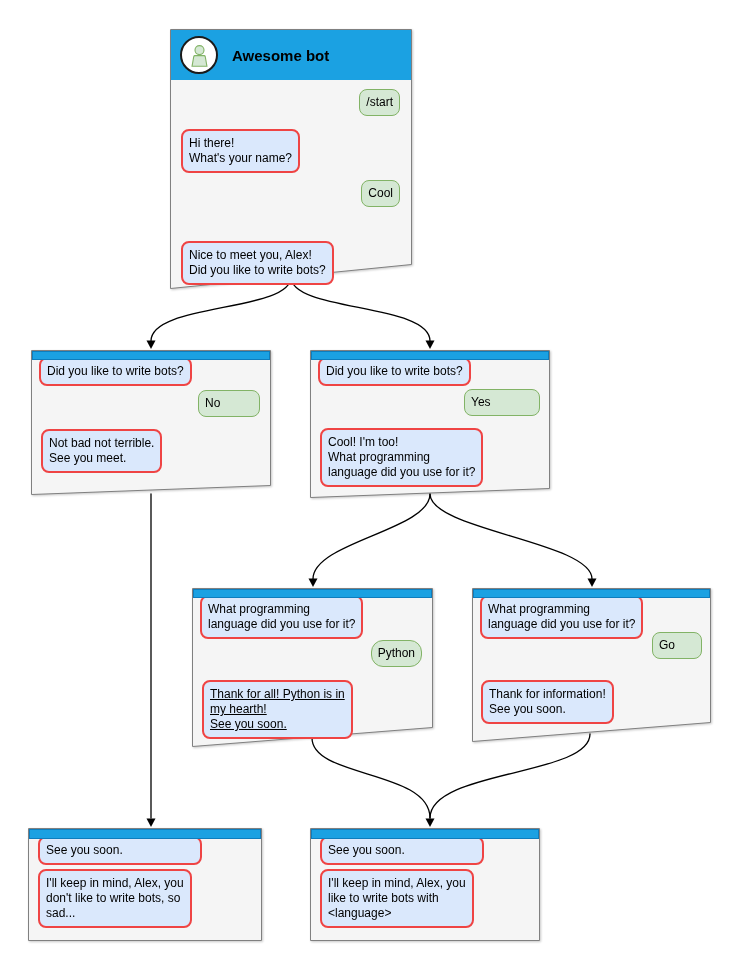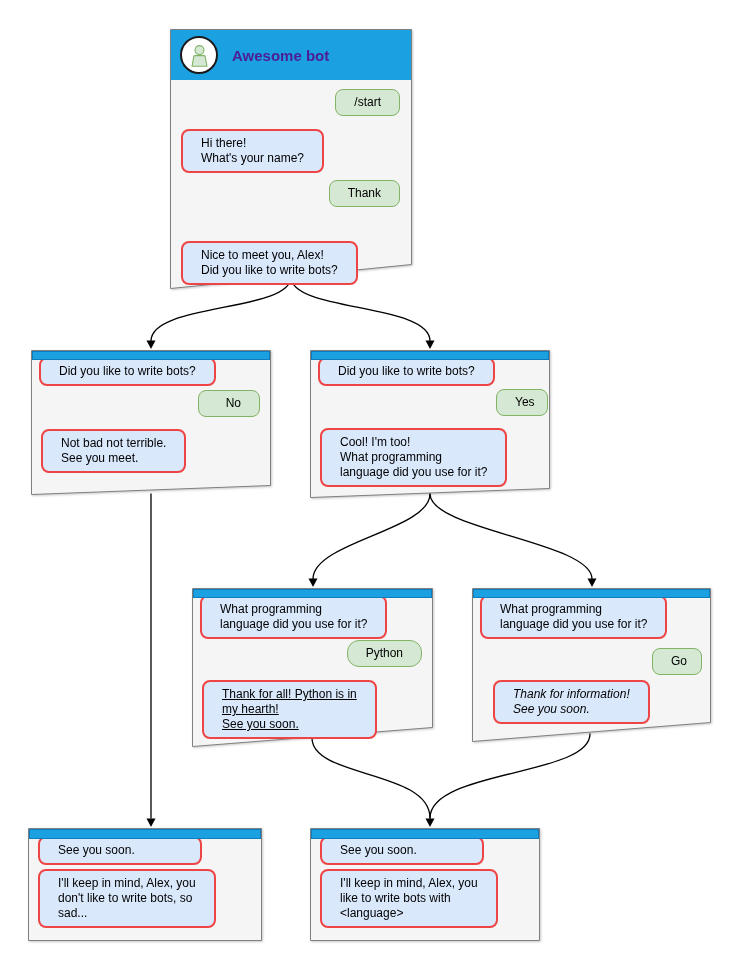--- a/index.html
+++ b/index.html
@@ -17,31 +17,31 @@
     position:absolute;left:1px;top:1px;height:50px;z-index:2;
     background:#1ba1e2;display:flex;align-items:center;gap:14px;padding-left:9px;
     box-sizing:border-box;
   }
   .avatar{
     width:38px;height:38px;border-radius:50%;background:#ffffff;
     border:2px solid #1a1a1a;box-sizing:border-box;flex:0 0 auto;
     display:flex;align-items:center;justify-content:center;overflow:hidden;
   }
   .avatar svg{display:block;}
-  .win-title{color:#4c1d95;font-weight:bold;font-size:15px;}
+  .win-title{color:#000000;font-weight:bold;font-size:15px;}
   
   .strip{
     position:absolute;left:1px;top:1px;height:9px;z-index:2;
     background:#1ba1e2;border:1px solid #0e7dbd;box-sizing:border-box;
   }
   
   .bubble{
     position:absolute;z-index:1;box-sizing:border-box;
     font-size:12px;line-height:15px;white-space:pre-line;
-    padding:5px 18px;border-radius:8px;max-width:190px;
+    padding:5px 6px;border-radius:8px;max-width:190px;
   }
   .bot{background:#dae8fc;border:2px solid #ef4444;}
   .user{background:#d5e8d4;border:1px solid #82b366;}
   
   #arrows{position:absolute;left:0;top:0;z-index:0;}
   #arrows path{fill:none;stroke:#000;stroke-width:1.3;stroke-linecap:round;}
   #arrows polygon{fill:#000;stroke:none;}
 </style>
 </head>
 <body>
@@ -75,43 +75,43 @@
             <path d="M5.4,21.5 L6.9,12.9 Q7.1,12.1 7.9,12.1 L16.1,12.1 Q16.9,12.1 17.1,12.9 L18.6,21.5 Z"></path>
             <circle cx="12" cy="7.2" r="4"></circle>
           </g>
         </svg>
       </div>
       <span class="win-title">Awesome bot</span>
     </div>
     <div class="bubble user" style="right:12px;top:60px;">/start</div>
     <div class="bubble bot" style="left:11px;top:100px;">Hi there!
 What's your name?</div>
-    <div class="bubble user" style="right:12px;top:151px;">Thank</div>
+    <div class="bubble user" style="right:12px;top:151px;">Cool</div>
     <div class="bubble bot" style="left:11px;top:191px;margin-top:21px;">Nice to meet you, Alex!
 Did you like to write bots?</div>
   </div>
 
   <div class="window" style="left:31px;top:350px;width:240px;height:145px;">
     <svg class="frame" width="242" height="147">
       <polygon points="0.5,0.5 239.5,0.5 239.5,135.5 0.5,144.5"></polygon>
     </svg>
     <div class="strip" style="width:238px;"></div>
     <div class="bubble bot" style="left:8px;top:7px;">Did you like to write bots?</div>
-    <div class="bubble user" style="right:11px;top:40px;width:62px;text-align:right;">No</div>
+    <div class="bubble user" style="right:11px;top:40px;width:62px;">No</div>
     <div class="bubble bot" style="left:10px;top:79px;">Not bad not terrible.
 See you meet.</div>
   </div>
 
   <div class="window" style="left:310px;top:350px;width:240px;height:148px;">
     <svg class="frame" width="242" height="150">
       <polygon points="0.5,0.5 239.5,0.5 239.5,138.5 0.5,147.5"></polygon>
     </svg>
     <div class="strip" style="width:238px;"></div>
     <div class="bubble bot" style="left:8px;top:7px;">Did you like to write bots?</div>
-    <div class="bubble user" style="right:2px;top:39px;width:52px;">Yes</div>
+    <div class="bubble user" style="right:10px;top:39px;width:76px;">Yes</div>
     <div class="bubble bot" style="left:10px;top:78px;">Cool! I'm too!
 What programming
 language did you use for it?</div>
   </div>
 
   <div class="window" style="left:192px;top:588px;width:241px;height:159px;">
     <svg class="frame" width="243" height="161">
       <polygon points="0.5,0.5 240.5,0.5 240.5,139.5 0.5,158.5"></polygon>
     </svg>
     <div class="strip" style="width:239px;"></div>
@@ -123,22 +123,22 @@
 See you soon.</div>
   </div>
 
   <div class="window" style="left:472px;top:588px;width:239px;height:154px;">
     <svg class="frame" width="241" height="156">
       <polygon points="0.5,0.5 238.5,0.5 238.5,134.5 0.5,153.5"></polygon>
     </svg>
     <div class="strip" style="width:237px;"></div>
     <div class="bubble bot" style="left:8px;top:7px;">What programming
 language did you use for it?</div>
-    <div class="bubble user" style="right:9px;top:60px;width:50px;">Go</div>
-    <div class="bubble bot" style="left:21px;top:92px;font-style:italic;">Thank for information!
+    <div class="bubble user" style="right:9px;top:44px;width:50px;">Go</div>
+    <div class="bubble bot" style="left:9px;top:92px;">Thank for information!
 See you soon.</div>
   </div>
 
   <div class="window" style="left:28px;top:828px;width:234px;height:113px;">
     <svg class="frame" width="236" height="115">
       <polygon points="0.5,0.5 233.5,0.5 233.5,112.5 0.5,112.5"></polygon>
     </svg>
     <div class="strip" style="width:232px;height:10px;"></div>
     <div class="bubble bot" style="left:10px;top:8px;width:164px;">See you soon.</div>
     <div class="bubble bot" style="left:10px;top:41px;">I'll keep in mind, Alex, you

